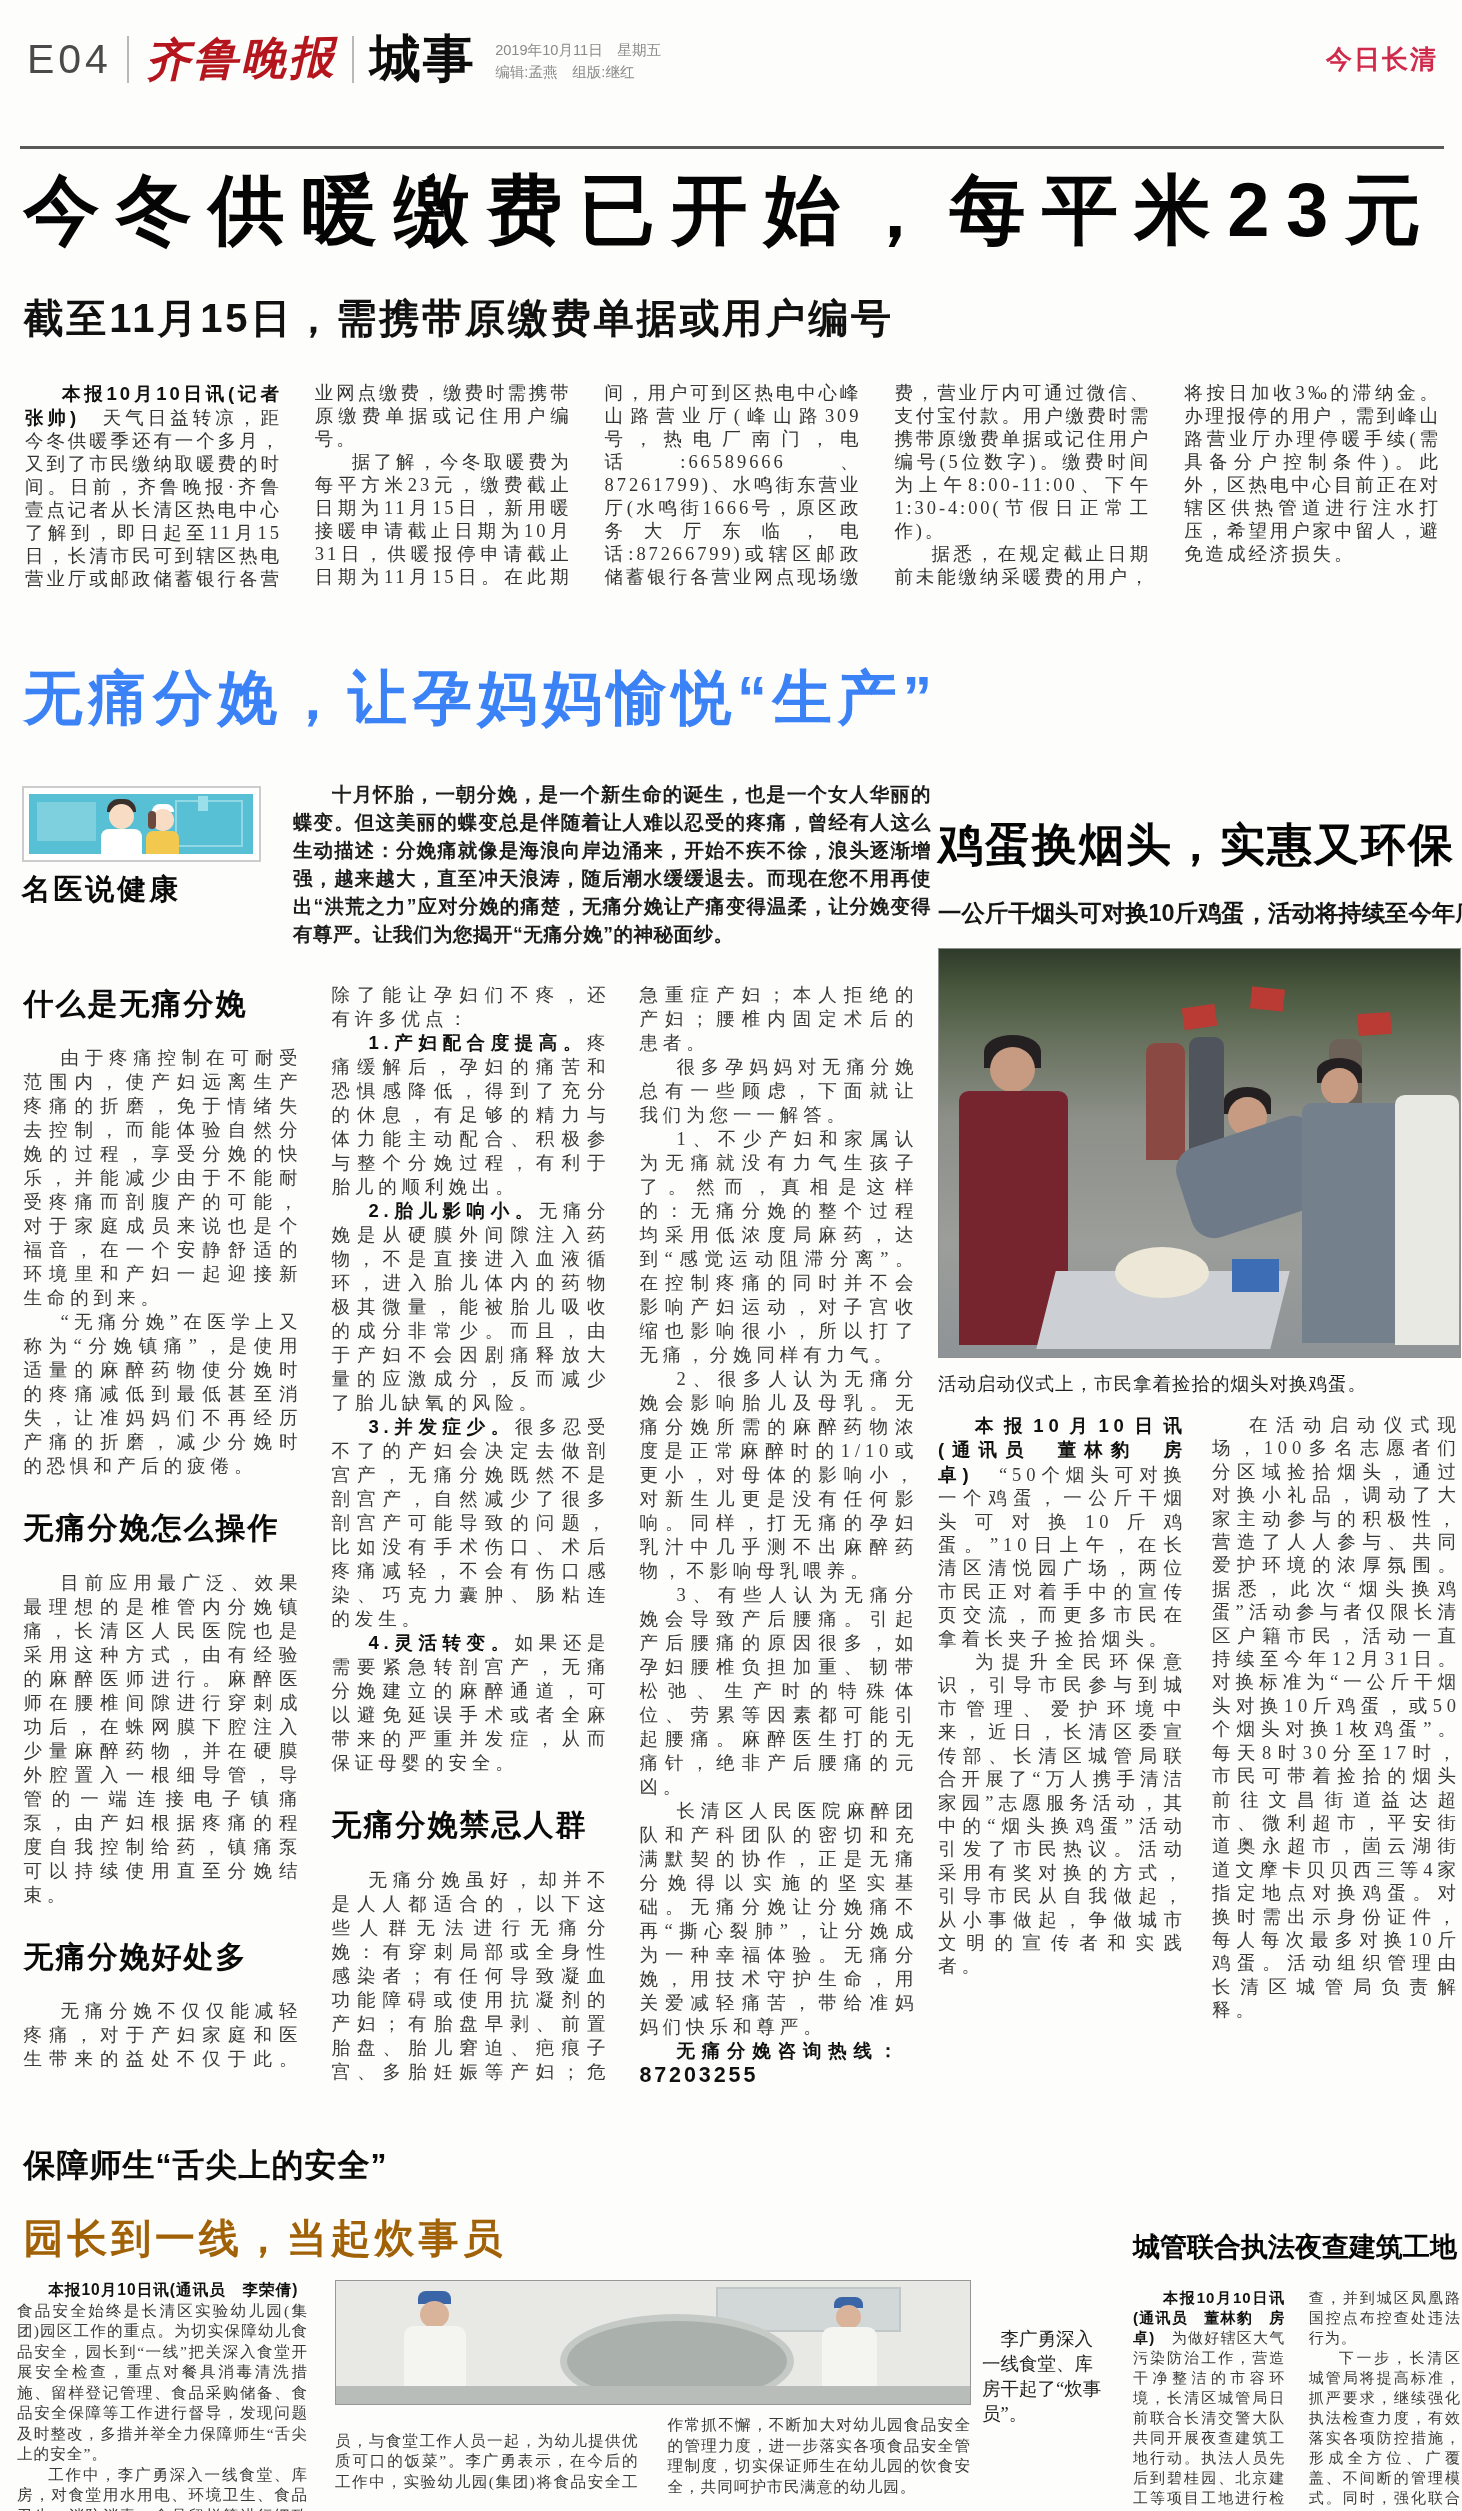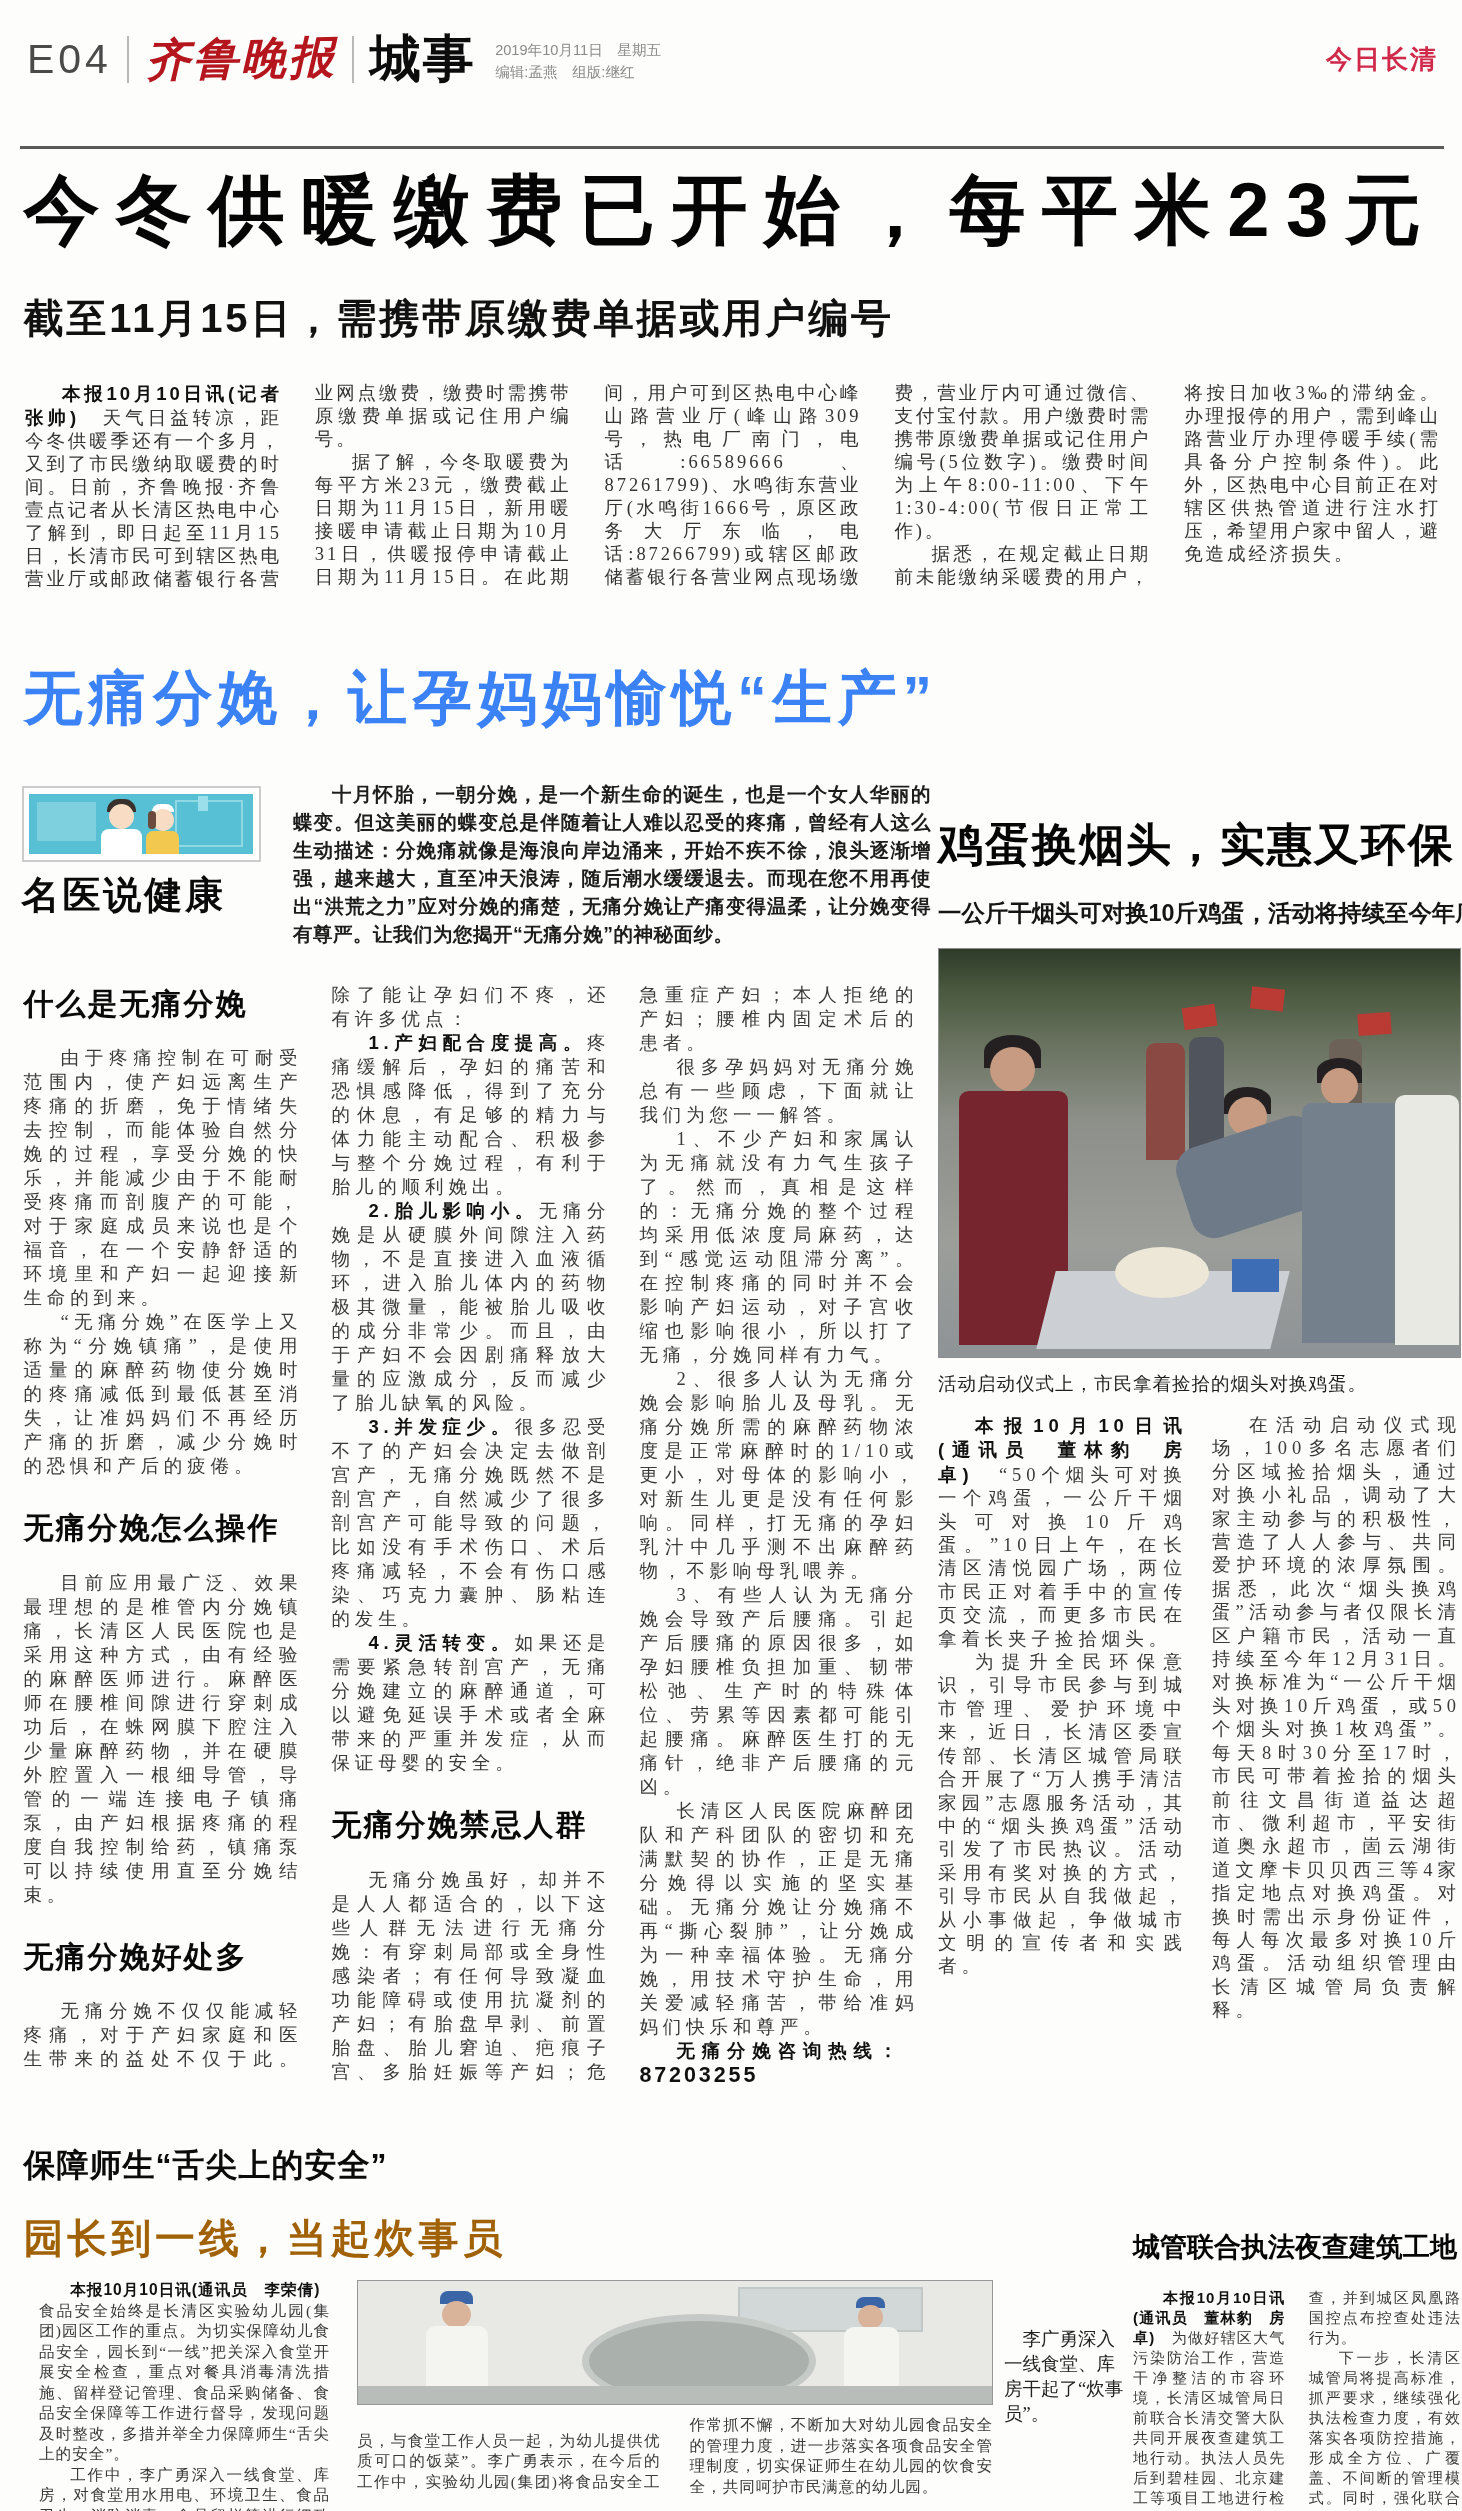--- a/index.html
+++ b/index.html
@@ -38,21 +38,21 @@
   .badge-art .eq1{position:absolute;left:7.8px;top:7.8px;width:59px;height:39px;background:#7fd0de;}
   .badge-art .eq2{position:absolute;right:9.8px;top:5.9px;width:68px;height:47px;border:2.9px solid #8fd8e4;}
   .badge-art .eq3{position:absolute;right:45px;top:2px;width:9.8px;height:15.6px;background:#9adfe9;}
   .badge-art .doc-head{position:absolute;left:80px;top:9.8px;width:25px;height:25px;border-radius:50%;background:#f8dcc3;}
   .badge-art .doc-hair{position:absolute;left:78px;top:4.9px;width:29px;height:13.7px;border-radius:11.7px 11.7px 0 0;background:#39302c;}
   .badge-art .doc-body{position:absolute;left:72px;top:35px;width:41px;height:25px;border-radius:7.8px 7.8px 0 0;background:#ffffff;}
   .badge-art .nur-head{position:absolute;left:123px;top:15.6px;width:21.5px;height:21.5px;border-radius:50%;background:#f8dcc3;}
   .badge-art .nur-cap{position:absolute;left:123px;top:9.8px;width:21.5px;height:8.8px;border-radius:7.8px 7.8px 0 0;background:#ffffff;}
   .badge-art .nur-hair{position:absolute;left:119px;top:17.6px;width:7.8px;height:17.6px;border-radius:3.9px;background:#6b4a3e;}
   .badge-art .nur-body{position:absolute;left:117px;top:37px;width:33px;height:23.4px;border-radius:6.8px 6.8px 0 0;background:#f3c84e;}
-  .badge-label{font-family:"Liberation Sans",sans-serif;font-weight:900;font-size:38px;letter-spacing:2.9px;color:#0a0a0a;margin-top:7.8px;}
+  .badge-label{font-family:"Liberation Sans",sans-serif;font-weight:900;font-size:29px;letter-spacing:2.9px;color:#0a0a0a;margin-top:7.8px;}
   .a2-intro{position:absolute;left:293px;top:780px;width:638px;font-family:"Liberation Sans",sans-serif;
       font-weight:bold;font-size:19.5px;line-height:28px;color:#1d1d1d;text-align:justify;text-indent:2em;letter-spacing:0.5px;}
   .a2-cols{position:absolute;left:23.4px;top:983px;width:895px;height:1157px;overflow:hidden;
       column-count:3;column-gap:29px;font-size:18.5px;line-height:24px;letter-spacing:4.9px;text-align:justify;color:#3a3a3a;}
   .a2-cols h3{font-family:"Liberation Sans",sans-serif;font-size:30px;font-weight:900;color:#0a0a0a;
       letter-spacing:2px;margin:33px 0 25px;break-inside:avoid;break-after:avoid;line-height:1.15;}
   .a2-cols h3.first{margin-top:3.9px;}
   .pt-lead{font-family:"Liberation Sans",sans-serif;font-weight:bold;color:#111;}
   .hotline{font-family:"Liberation Sans",sans-serif;font-weight:bold;font-size:18.5px;letter-spacing:6.8px;
       color:#111;margin:9.8px 0 0;text-indent:2em;}
@@ -74,21 +74,21 @@
   .a3-caption{position:absolute;left:938px;top:1371px;width:523px;font-family:Liberation Sans, sans-serif;
       font-size:18.5px;color:#1f1f1f;letter-spacing:1px;}
   .a3-body{position:absolute;left:938px;top:1414px;width:523px;height:724px;overflow:hidden;
       column-count:2;column-gap:25px;font-size:18.5px;line-height:23.4px;letter-spacing:4.9px;text-align:justify;color:#3a3a3a;}
 
   
   .a4-kicker{position:absolute;left:23.4px;top:2144px;font-family:"Liberation Sans",sans-serif;
       font-weight:bold;font-size:32px;letter-spacing:1px;color:#0b0b0b;white-space:nowrap;}
   .a4-headline{position:absolute;left:23.4px;top:2187px;font-family:"Liberation Sans",sans-serif;
       font-weight:900;font-size:40px;letter-spacing:3.9px;color:#a16207;white-space:nowrap;margin-top:24px;}
-  .a4-body{position:absolute;left:39px;top:2278px;width:1090px;height:233px;overflow:hidden;}
+  .a4-body{position:absolute;left:17px;top:2278px;width:1090px;height:233px;overflow:hidden;}
   .a4-col1{position:absolute;left:0;top:2px;width:291px;height:231px;overflow:hidden;
       font-size:15.6px;line-height:20.5px;letter-spacing:1px;text-align:justify;color:#3a3a3a;}
   .a4-photo{position:absolute;left:318px;top:2px;width:636px;height:125px;border:1px solid #979797;overflow:hidden;background:#e8e9e5;}
   .a4-photo .window{position:absolute;left:380px;top:5.9px;width:185px;height:45px;background:#d2d7d7;border:2px solid #c2c7c7;}
   .a4-photo .pot{position:absolute;left:224px;top:33px;width:234px;height:94px;border-radius:50%;
       background:#aab0ac;border:7.8px solid #c6cac6;}
   .a4-photo .cook{position:absolute;}
   .a4-photo .coat{position:absolute;background:#f4f4f1;border-radius:9.8px 9.8px 0 0;}
   .a4-photo .cap{position:absolute;background:#3a66a8;border-radius:7.8px 7.8px 0 0;}
   .a4-photo .face{position:absolute;background:#d9b49a;border-radius:50%;}

